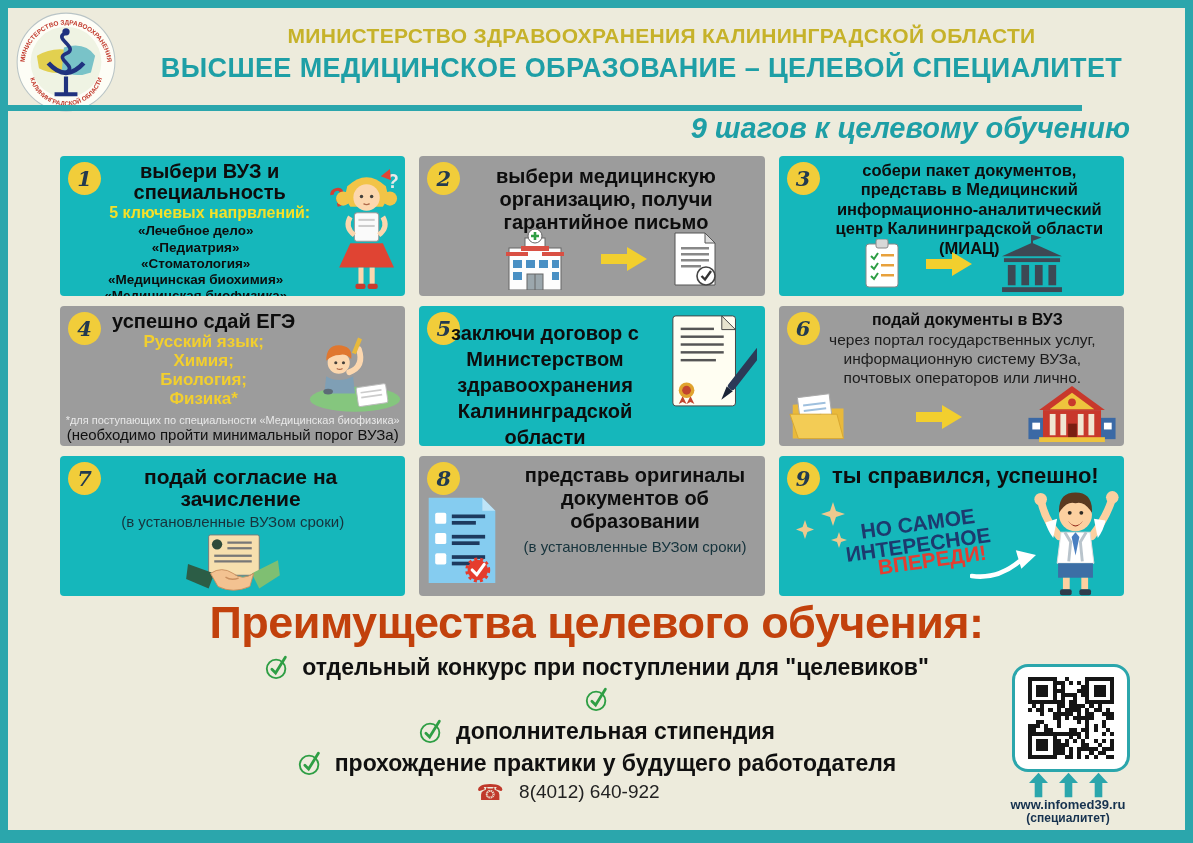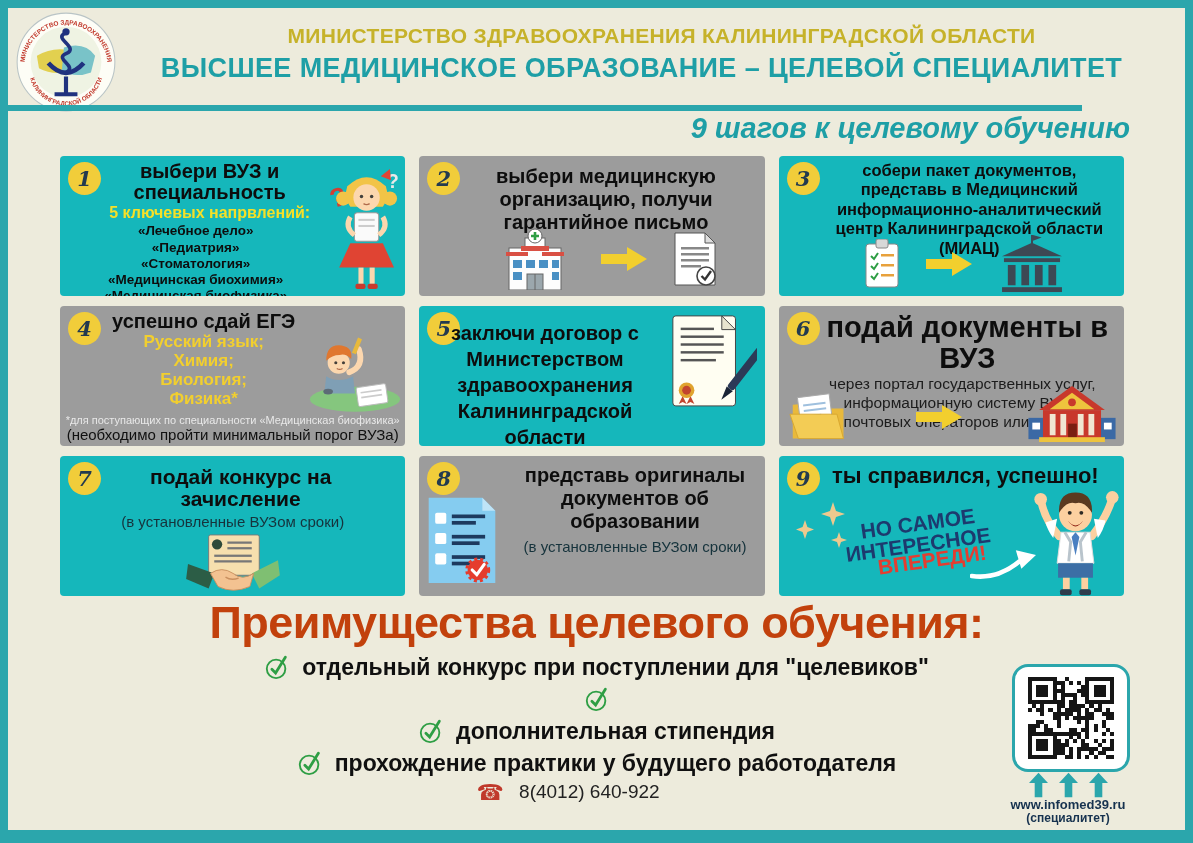--- a/index.html
+++ b/index.html
@@ -44,21 +44,21 @@
   .c4-text .ttl{font-size:20px;padding-left:34px;}
   .c4-subj{color:#F2CF2E;font-weight:700;font-size:17px;line-height:1.12;padding-left:34px;}
   .c4-fn{position:absolute;left:4px;right:4px;bottom:3px;text-align:center;}
   .c4-fn1{color:#E8E8E8;font-size:11px;}
   .c4-fn2{color:#101010;font-size:15px;}
   .boydesk{position:absolute;right:2px;top:26px;width:96px;}
   
   .c5-ttl{position:absolute;left:6px;right:100px;top:14px;font-size:20px;line-height:1.3;}
   .contract{position:absolute;right:8px;top:6px;width:90px;}
   
-  .c6-ttl{padding:6px 10px 0 42px;font-size:29px;}
+  .c6-ttl{padding:6px 10px 0 42px;font-size:16px;}
   .c6-sub{text-align:center;font-size:15.5px;line-height:1.22;color:#1c1c1c;padding:2px 16px 0 38px;}
   .c6-row{position:absolute;left:10px;right:8px;bottom:3px;display:flex;
     align-items:flex-end;justify-content:space-between;}
   
   .c7-ttl{padding:10px 24px 0 40px;font-size:21px;}
   .c7-sub{text-align:center;font-size:15px;color:#16333c;margin-top:2px;}
   .c7-icon{display:block;margin:4px auto 0;}
   
   .c8-icon{position:absolute;left:6px;top:40px;width:74px;}
   .c8-text{position:absolute;left:86px;right:0;top:8px;text-align:center;}
@@ -318,21 +318,21 @@
           <rect x="51" y="32" width="6" height="22" fill="#F0E6D2"></rect>
             <rect x="62" y="32" width="6" height="22" fill="#F0E6D2"></rect>
           <rect x="41" y="42" width="9" height="16" fill="#7A1F12"></rect>
           <rect x="11" y="56" width="68" height="5" fill="#EEC43D"></rect>
         </svg>
       </div>
     </div>
 
     <div class="card teal">
       <div class="badge">7</div>
-      <div class="ttl c7-ttl">подай конкурс на зачисление</div>
+      <div class="ttl c7-ttl">подай согласие на зачисление</div>
       <div class="c7-sub">(в установленные ВУЗом сроки)</div>
       <svg class="c7-icon" width="98" height="60" viewBox="0 0 100 64">
         <rect x="24" y="1" width="54" height="43" rx="2" fill="#F6DFAE" stroke="#777"></rect>
         <circle cx="33" cy="11" r="5.5" fill="#2E4A3A"></circle>
         <rect x="44" y="8" width="26" height="2.4" fill="#777"></rect>
           <rect x="44" y="14" width="26" height="2.4" fill="#777"></rect>
         <rect x="30" y="22" width="40" height="2.4" fill="#777"></rect>
           <rect x="30" y="28" width="40" height="2.4" fill="#777"></rect>
         <path d="M2,32 L30,42 L24,58 L0,48 Z" fill="#2C5D46"></path>
         <path d="M98,28 L70,42 L78,58 L100,44 Z" fill="#7FBF72"></path>

